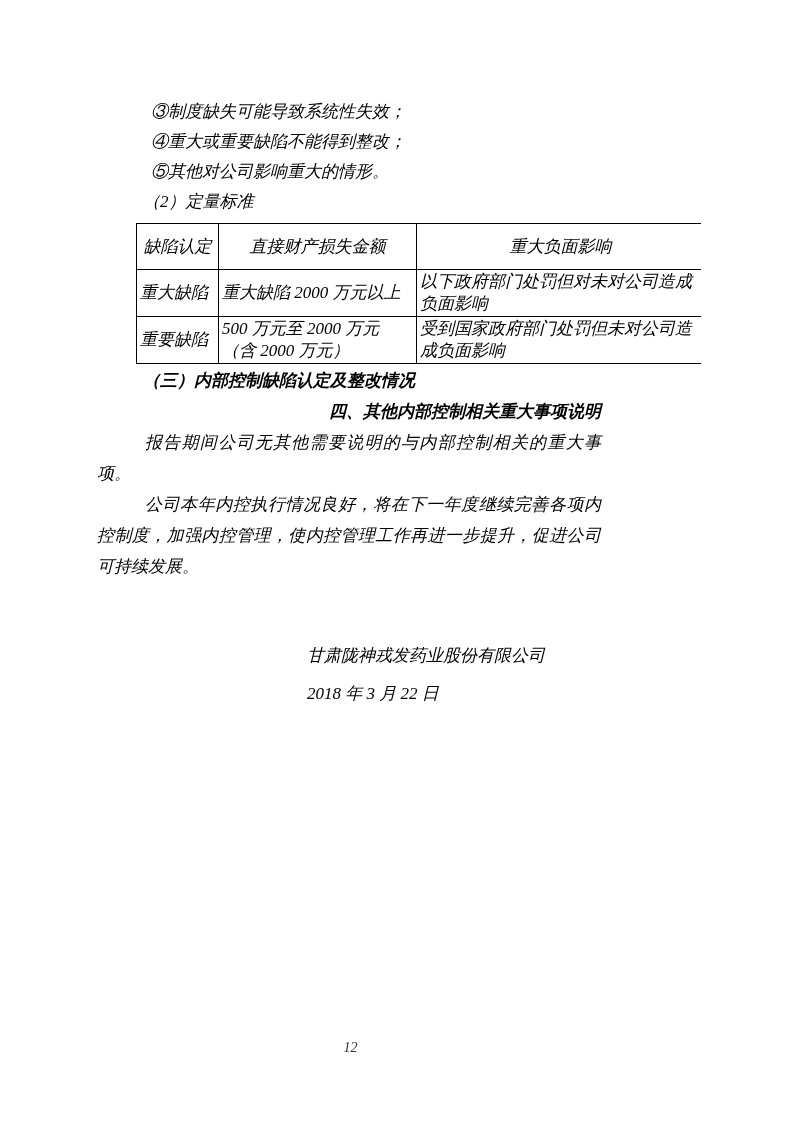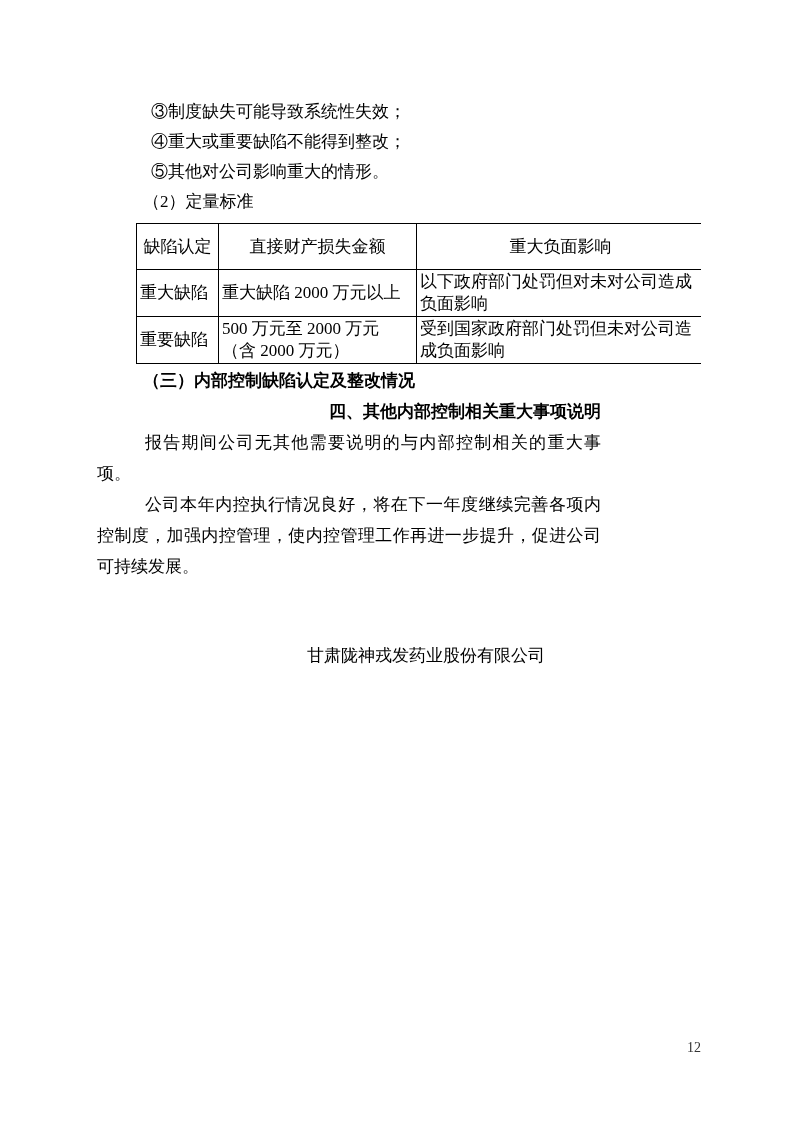--- a/index.html
+++ b/index.html
@@ -9,20 +9,21 @@
   }
   .page {
     position: relative;
     width: 701px;
     height: 1122px;
     background: #ffffff;
     color: #000000;
     font-family: "Liberation Serif", "DejaVu Serif", serif;
     font-size: 17px;
     overflow: hidden;
+    font-style: italic;
   }
   .content {
     position: relative;
     padding: 97px 100px 0 97px;
   }
   .list-line {
     line-height: 30px;
     padding-left: 54px;
     white-space: nowrap;
   }
@@ -86,21 +87,21 @@
   }
   .signature-date-line {
     line-height: 31px;
     margin-top: 7px;
   }
   .page-number {
     position: absolute;
     left: 0;
     right: 0;
     top: 1040px;
-    text-align: right;
+    text-align: center;
     font-size: 14px;
     color: #333333;
   }
 </style>
 </head>
 <body>
 
 <div class="page">
   <div class="content">
 
@@ -135,18 +136,19 @@
       </table>
 
     <div class="heading-3">（三）内部控制缺陷认定及整改情况</div>
 
     <div class="heading-4">四、其他内部控制相关重大事项说明</div>
     <p class="para">报告期间公司无其他需要说明的与内部控制相关的重大事项。</p>
     <p class="para">公司本年内控执行情况良好，将在下一年度继续完善各项内控制度，加强内控管理，使内控管理工作再进一步提升，促进公司可持续发展。</p>
 
     <div class="signature-block">
       <div class="signature-line">甘肃陇神戎发药业股份有限公司</div>
+      <div class="signature-date-line">2018 年 3 月 22 日</div>
     </div>
 
   </div>
 
   <div class="page-number">12</div>
 </div>
 
 </body></html>

